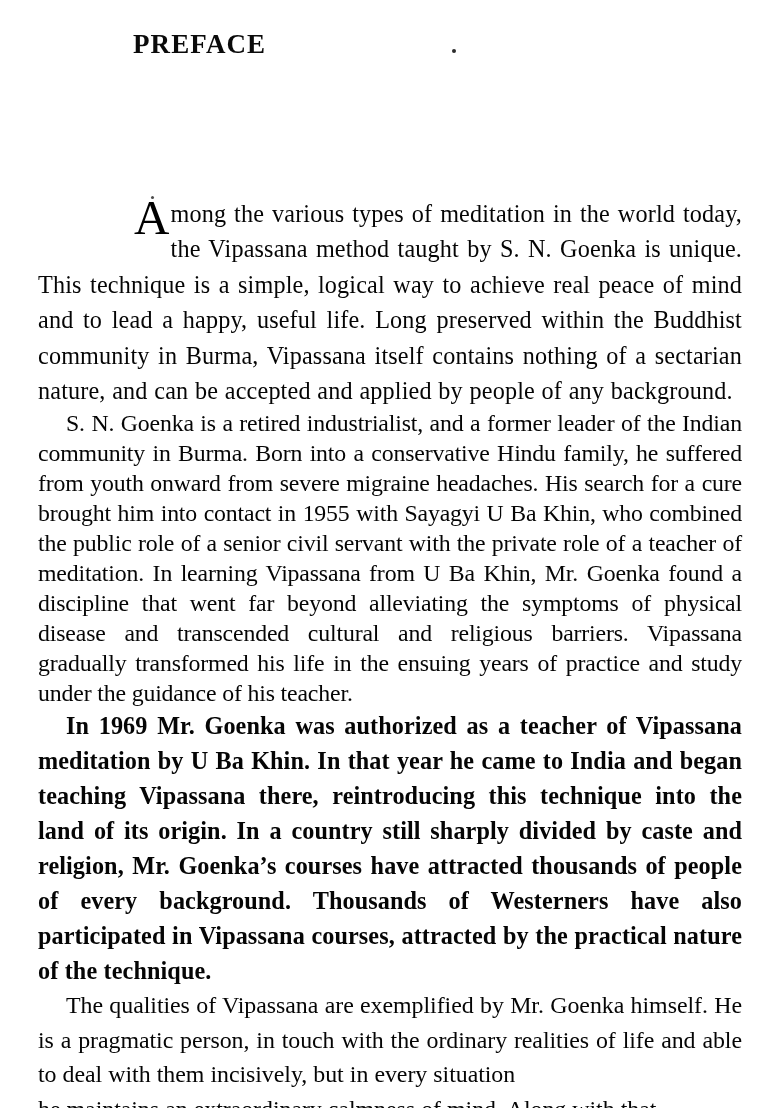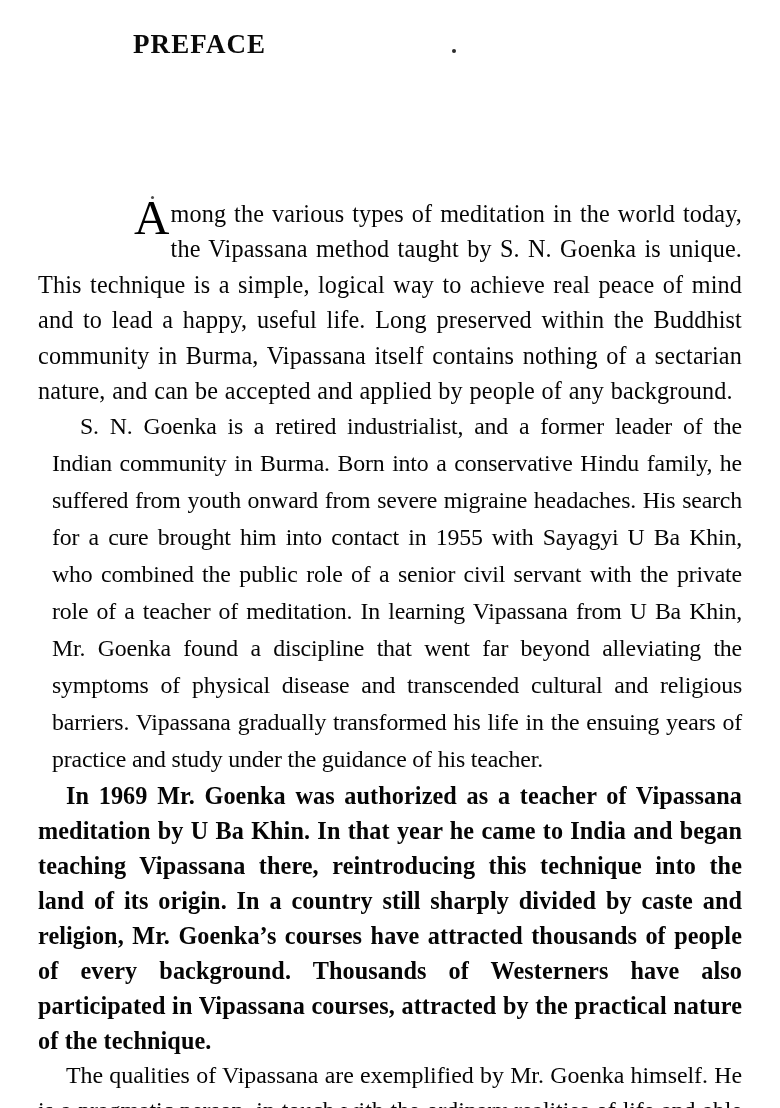--- a/index.html
+++ b/index.html
@@ -71,25 +71,24 @@
     font-weight: normal;
     margin-left: 96px;
     margin-right: 1px;
     margin-top: 4px;
     color: #000000;
   }
 
   
   .para.tight {
     font-size: 23.8px;
-    line-height: 37px;
+    line-height: 30px;
     letter-spacing: -0.15px;
     word-spacing: 0px;
     text-indent: 28px;
-    margin-left: 14px;
   }
 
   .para.normal {
     text-indent: 28px;
     font-size: 24.2px;
     line-height: 35.0px;
     letter-spacing: 0.1px;
     font-weight: bold;
   }
 

